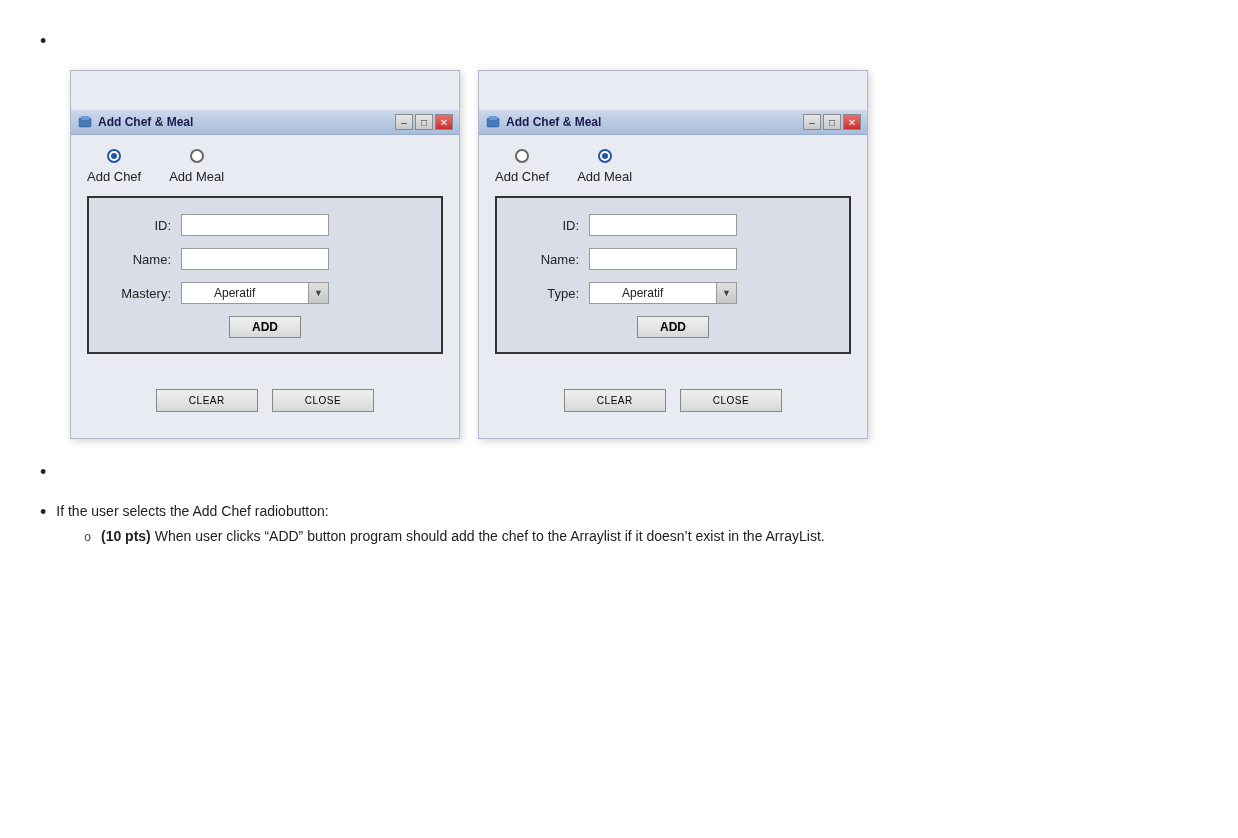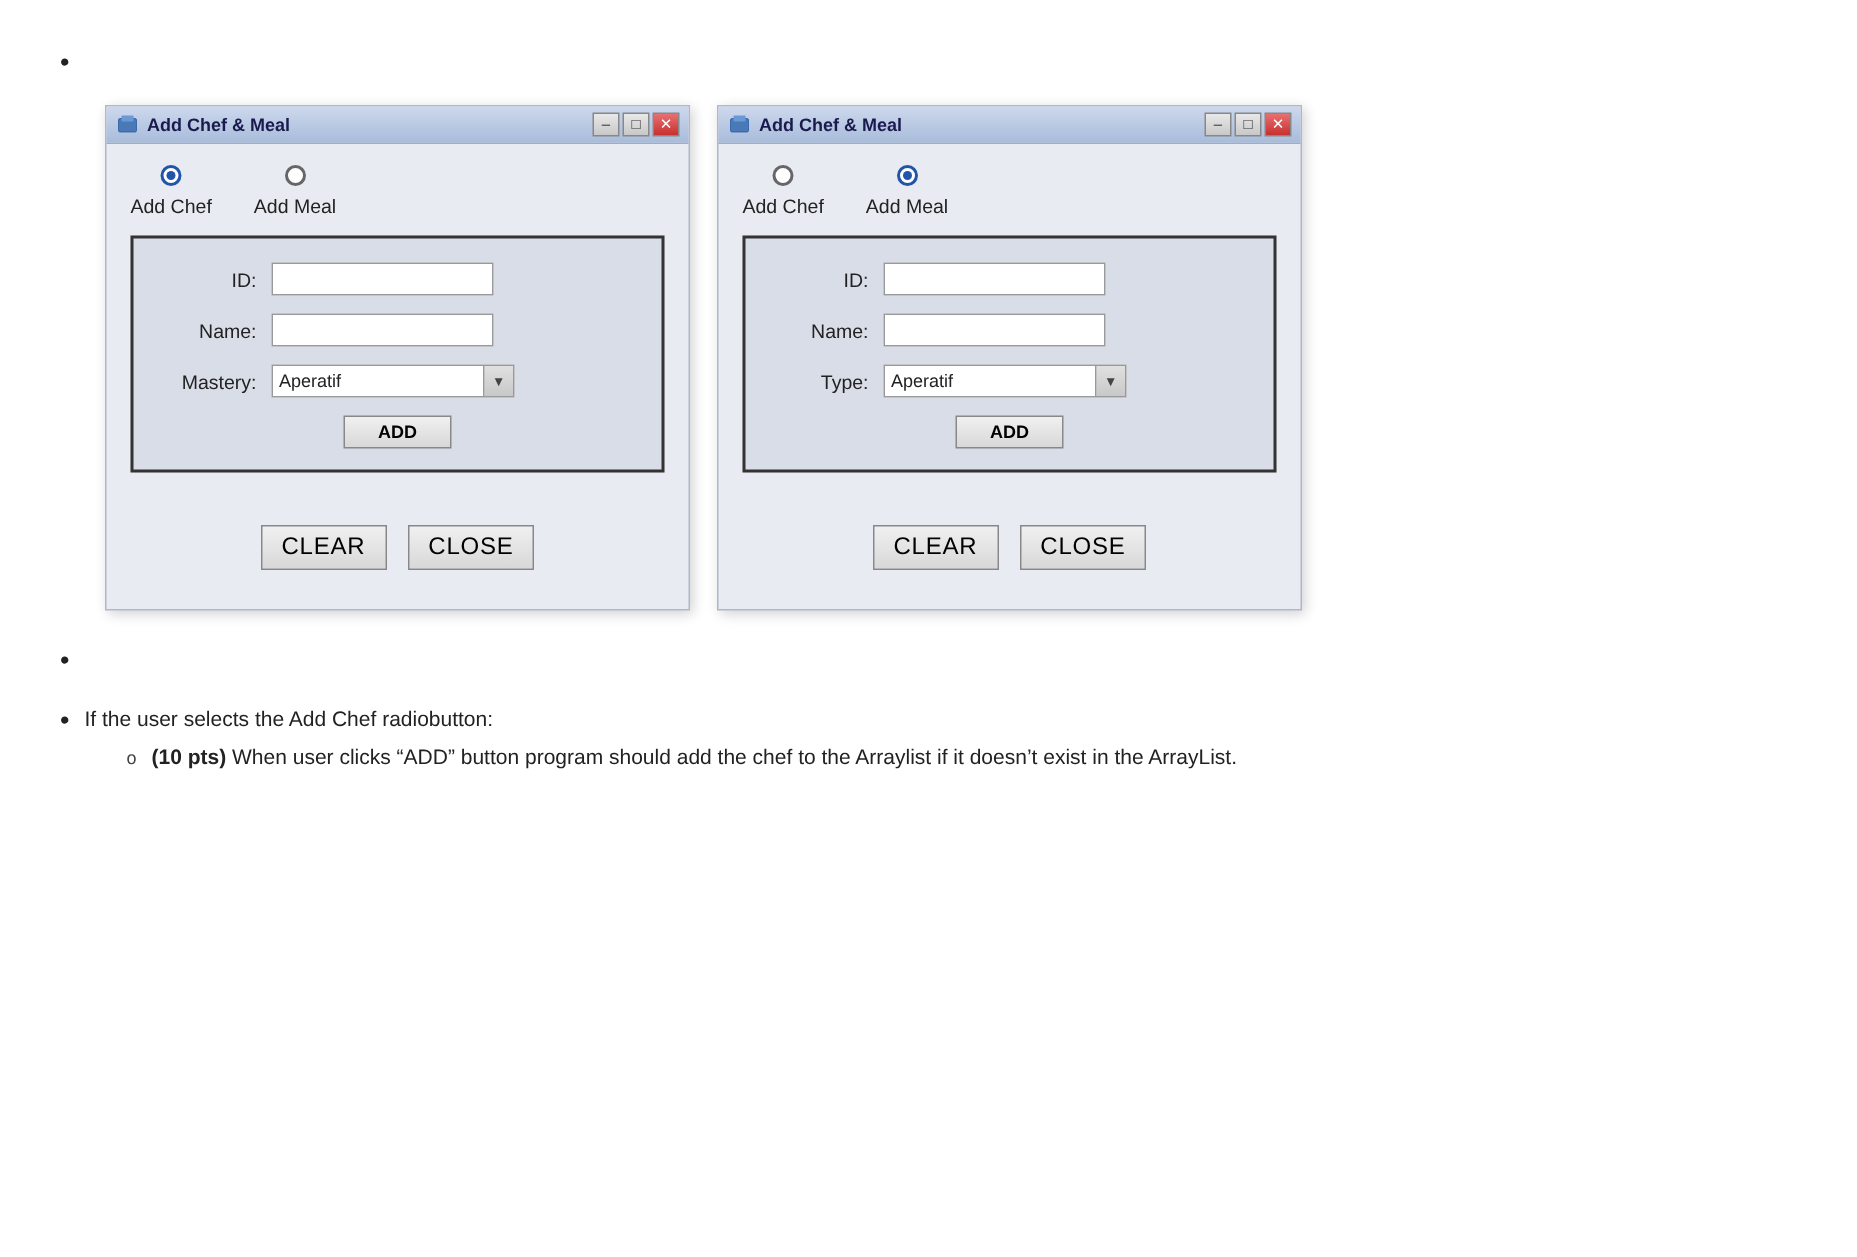--- a/index.html
+++ b/index.html
@@ -40,20 +40,21 @@
       font-family: Arial, sans-serif;
       font-size: 13px;
     }
     .win-titlebar {
       background: linear-gradient(to bottom, #cdd8ec 0%, #a8bcda 100%);
       display: flex;
       align-items: flex-end;
       justify-content: space-between;
       padding: 4px 6px;
       border-bottom: 1px solid #9aaecc;
+      margin-top: 39px;
     }
     .win-titlebar-left {
       display: flex;
       align-items: center;
       gap: 5px;
     }
     .win-title-icon {
       width: 16px;
       height: 16px;
       display: inline-flex;
@@ -144,25 +145,26 @@
       width: 148px;
       height: 22px;
       background: #fff;
       border: 1px solid #999;
       font-size: 12px;
       padding: 1px 4px;
     }
     .form-select-wrap {
       display: flex;
       align-items: center;
-      width: 162px;
+      width: 148px;
       height: 22px;
       background: #fff;
       border: 1px solid #999;
       position: relative;
+      padding-left: 28px;
     }
     .form-select-text {
       flex: 1;
       font-size: 12px;
       padding: 1px 4px;
       background: #fff;
       color: #222;
     }
     .form-select-arrow {
       width: 20px;
@@ -189,24 +191,24 @@
       font-family: Arial, sans-serif;
       font-weight: bold;
     }
     .dialog-footer {
       display: flex;
       justify-content: center;
       gap: 14px;
       padding: 8px 0 12px 0;
     }
     .footer-btn {
-      padding: 5px 13px;
+      padding: 5px 32px;
       background: linear-gradient(to bottom, #f0f0f0, #d8d8d8);
       border: 1px solid #888;
-      font-size: 16px;
+      font-size: 10px;
       cursor: pointer;
       font-family: Arial, sans-serif;
       letter-spacing: 0.5px;
     }
 
     
     .sub-bullets {
       margin-left: 28px;
       margin-top: 4px;
     }

